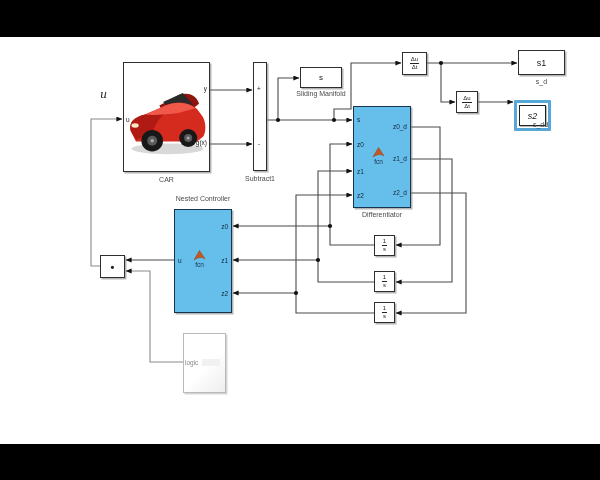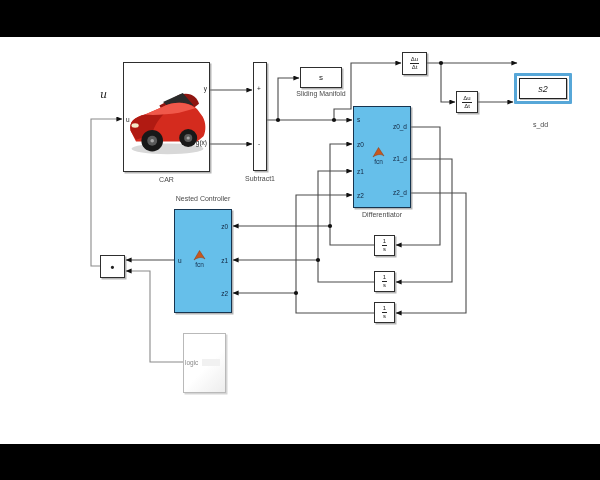--- a/index.html
+++ b/index.html
@@ -131,23 +131,26 @@
     </span>
   </div>
 
   <div class="blk" style="left:456px;top:91px;width:22px;height:22px;">
     <span class="frac">
       <span class="num">Δu</span>
       <span class="den">Δt</span>
     </span>
   </div>
 
+  <div class="blk" style="left:518px;top:50px;width:47px;height:25px;">
+    <span class="center-txt">s1</span>
+  </div>
   <div class="blk-label" style="left:518px;top:78px;width:47px;">s_d</div>
 
-  <div class="sel" style="left:514px;top:73px;width:58px;height:31px;font-style:italic;">
+  <div class="sel" style="left:514px;top:100px;width:37px;height:31px;font-style:italic;">
     <div class="inner">
       <span class="center-txt">s2</span>
     </div>
   </div>
   <div class="blk-label" style="left:514px;top:121px;width:53px;">s_dd</div>
 
   <div class="blk blue" style="left:353px;top:106px;width:58px;height:102px;">
     <span class="port" style="left:3px;top:10px;">s</span>
     <span class="port" style="left:3px;top:35px;">z0</span>
     <span class="port" style="left:3px;top:62px;">z1</span>

